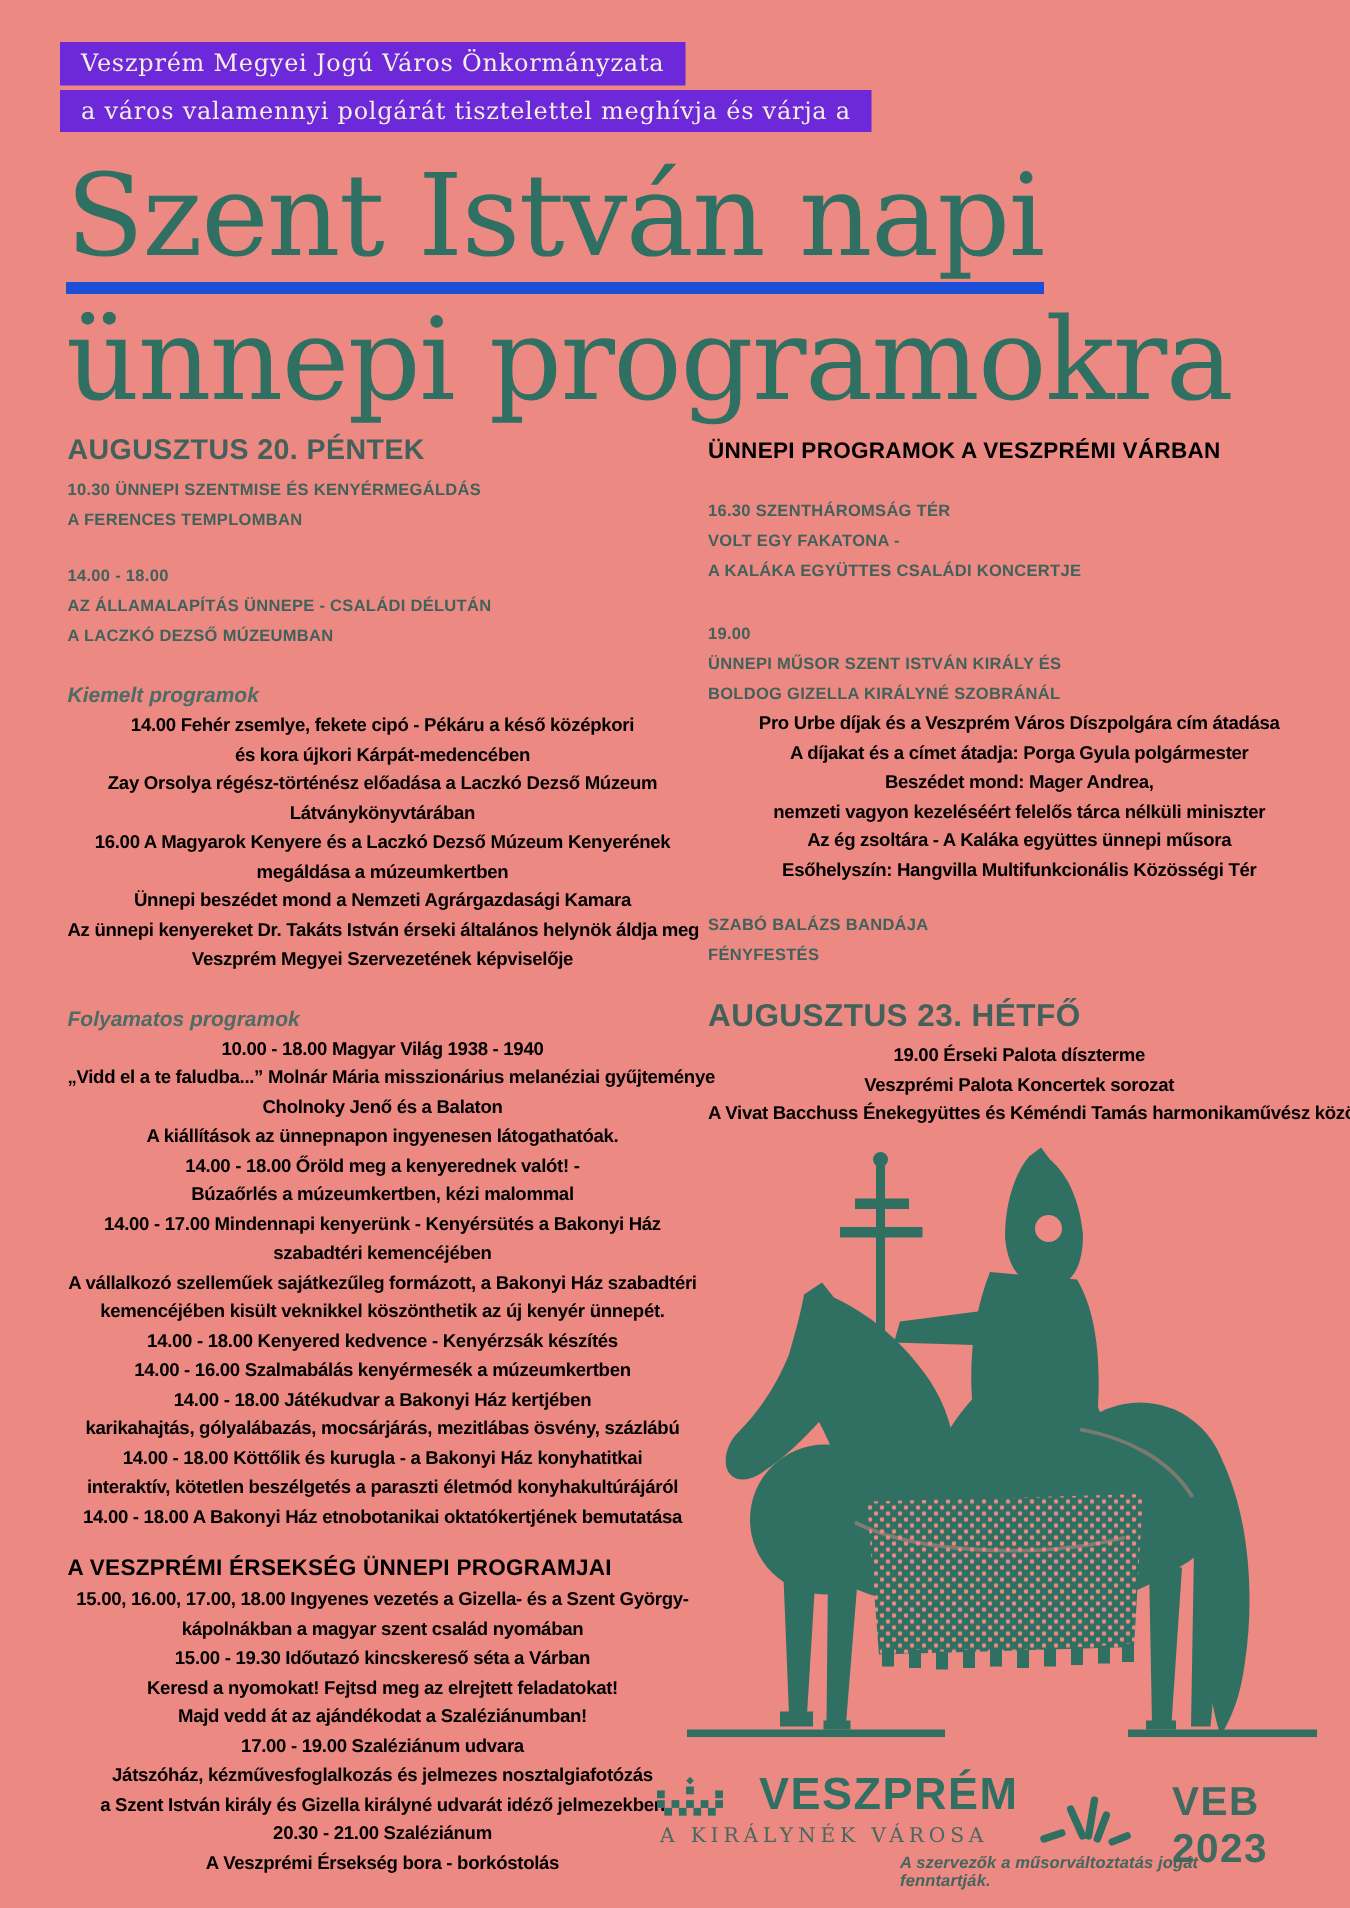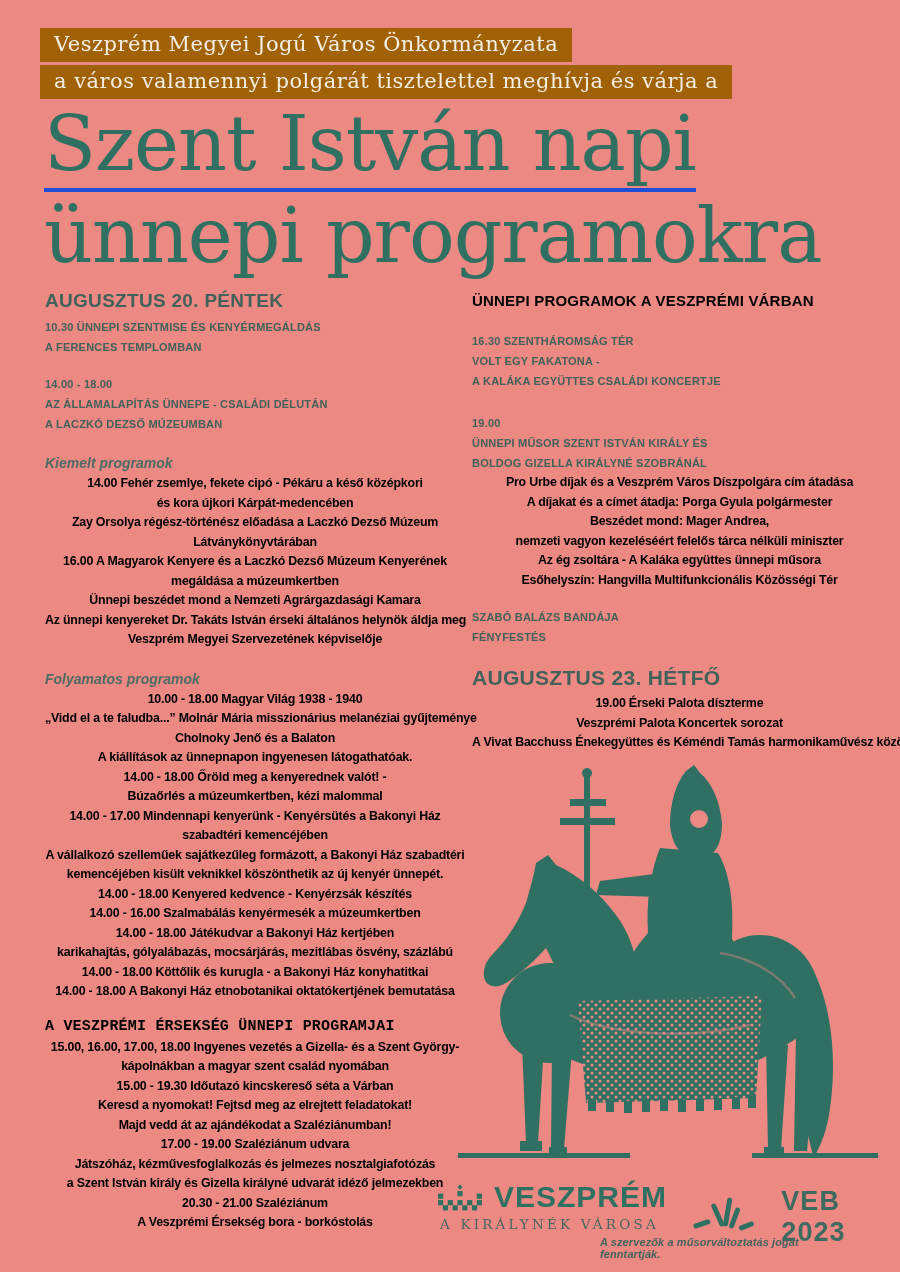--- a/index.html
+++ b/index.html
@@ -5,57 +5,57 @@
   * { margin:0; padding:0; box-sizing:border-box; }
   html,body { width:900px; height:1272px; }
   body { font-family:"Liberation Sans", sans-serif; }
   .poster {
     position:relative; width:900px; height:1272px;
     background:#ec8983; overflow:hidden;
   }
   
   .banner { position:absolute; left:40px; top:28px; }
   .band {
-    display:table; background:#a16207; color:#f2eee2;
-    font-family:"DejaVu Serif", serif; font-size:21px; line-height:1.1;
+    display:table; background:#6d28d9; color:#f2eee2;
+    font-family:"DejaVu Serif", serif; font-size:16px; line-height:1.1;
     padding:5px 14px 6px 14px; margin-bottom:3px; letter-spacing:0.5px;
   }
   
   .title {
     position:absolute; left:44px; top:106px;
     font-family:"DejaVu Serif", serif; font-weight:400;
     color:#2f7063; font-size:76px; line-height:1.0; letter-spacing:-1px;
   }
-  .title .t1 { display:inline-block; border-bottom:4px solid #1d4ed8; padding-bottom:6px; }
+  .title .t1 { display:inline-block; border-bottom:8px solid #1d4ed8; padding-bottom:6px; }
   .title .t2 { display:block; margin-top:6px; }
   
   .col { position:absolute; color:#4e6c65; }
   .col-left  { left:45px;  top:290px; width:420px; }
   .col-right { left:472px; top:292px; width:415px; }
   .day-header   { font-size:19px; font-weight:bold; color:#42615a; letter-spacing:0.3px; margin-bottom:5px; }
   .section-header { font-size:15px; font-weight:bold; color:#000000; letter-spacing:0.2px; }
   .day2-header  { font-size:21px; font-weight:bold; color:#42615a; letter-spacing:0.3px; }
   .bold-block .bold-line {
     font-size:11px; font-weight:bold; color:#42615a;
     line-height:20px; letter-spacing:0.2px; white-space:nowrap;
   }
   .italic-label { font-size:14px; font-style:italic; font-weight:bold; color:#4e6c65; margin:21px 0 3px 0; }
   .body-block .body-line {
     font-size:12.4px; font-weight:bold; color:#000000;
     line-height:19.5px; letter-spacing:-0.2px; white-space:nowrap;text-align:center;
   }
   .mt17 { margin-top:17px; }
   .mt22 { margin-top:22px; }
   .mt19 { margin-top:19px; margin-bottom:4px; }
-  .mt16 { margin-top:16px; margin-bottom:3px;font-family:Liberation Mono, monospace; }
+  .mt16 { margin-top:16px; margin-bottom:3px; }
   
   .statue { position:absolute; left:450px; top:763px; }
   
   .veszprem-logo { position:absolute; left:438px; top:1180px; }
-  .veszprem-row { display:flex; align-items:center; gap:12px; }
+  .veszprem-row { display:flex; align-items:center; gap:24px; }
   .veszprem-wordmark { font-size:30px; font-weight:bold; color:#2f7063; letter-spacing:1px; }
   .veszprem-tagline {
     font-family:"DejaVu Serif", serif; font-size:13.5px; color:#46685f;
     letter-spacing:3.2px; margin-top:2px; margin-left:2px;
   }
   .veb-logo { position:absolute; left:692px; top:1186px; display:flex; align-items:center; gap:26px; }
   .veb-label { font-size:27px; font-weight:bold; color:#3e6a60; letter-spacing:1px; }
   .disclaimer {
     position:absolute; left:600px; top:1236px; width:262px; text-align:left;
     font-size:11px; font-style:italic; font-weight:bold; color:#44655e; letter-spacing:0.1px;
@@ -106,20 +106,21 @@
         <div class="body-line">Búzaőrlés a múzeumkertben, kézi malommal</div>
         <div class="body-line">14.00  -  17.00 Mindennapi kenyerünk - Kenyérsütés a Bakonyi Ház</div>
         <div class="body-line">szabadtéri kemencéjében</div>
         <div class="body-line">A vállalkozó szelleműek sajátkezűleg formázott, a Bakonyi Ház szabadtéri</div>
         <div class="body-line">kemencéjében kisült veknikkel köszönthetik az új kenyér ünnepét.</div>
         <div class="body-line">14.00 - 18.00 Kenyered kedvence - Kenyérzsák készítés</div>
         <div class="body-line">14.00 - 16.00 Szalmabálás kenyérmesék a múzeumkertben</div>
         <div class="body-line">14.00 - 18.00 Játékudvar a Bakonyi Ház kertjében</div>
         <div class="body-line">karikahajtás, gólyalábazás, mocsárjárás, mezitlábas ösvény, százlábú</div>
         <div class="body-line">14.00 - 18.00 Köttőlik és kurugla - a Bakonyi Ház konyhatitkai</div>
+        <div class="body-line">interaktív, kötetlen beszélgetés a paraszti életmód konyhakultúrájáról</div>
         <div class="body-line">14.00 - 18.00 A Bakonyi Ház etnobotanikai oktatókertjének bemutatása</div>
       </div>
     <div class="section-header mt16">A VESZPRÉMI ÉRSEKSÉG ÜNNEPI PROGRAMJAI</div>
     <div class="body-block">
         <div class="body-line">15.00, 16.00, 17.00, 18.00 Ingyenes vezetés a Gizella- és a Szent György-</div>
         <div class="body-line">kápolnákban a magyar szent család nyomában</div>
         <div class="body-line">15.00 - 19.30 Időutazó kincskereső séta a Várban</div>
         <div class="body-line">Keresd a nyomokat! Fejtsd meg az elrejtett feladatokat!</div>
         <div class="body-line">Majd vedd át az ajándékodat a  Szaléziánumban!</div>
         <div class="body-line">17.00 - 19.00 Szaléziánum udvara</div>

